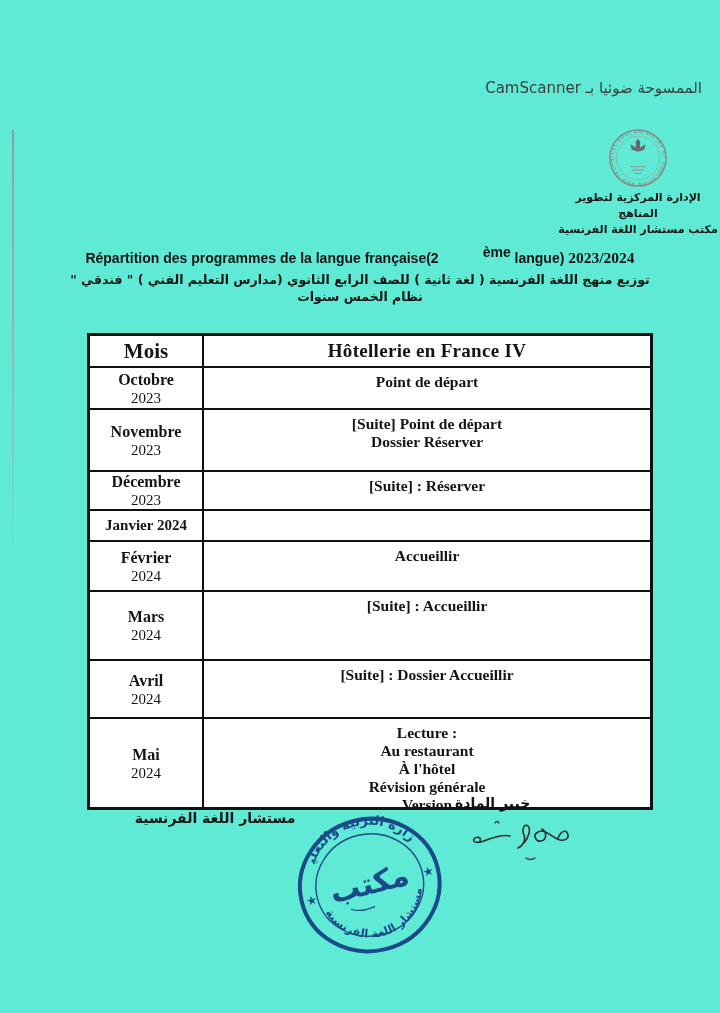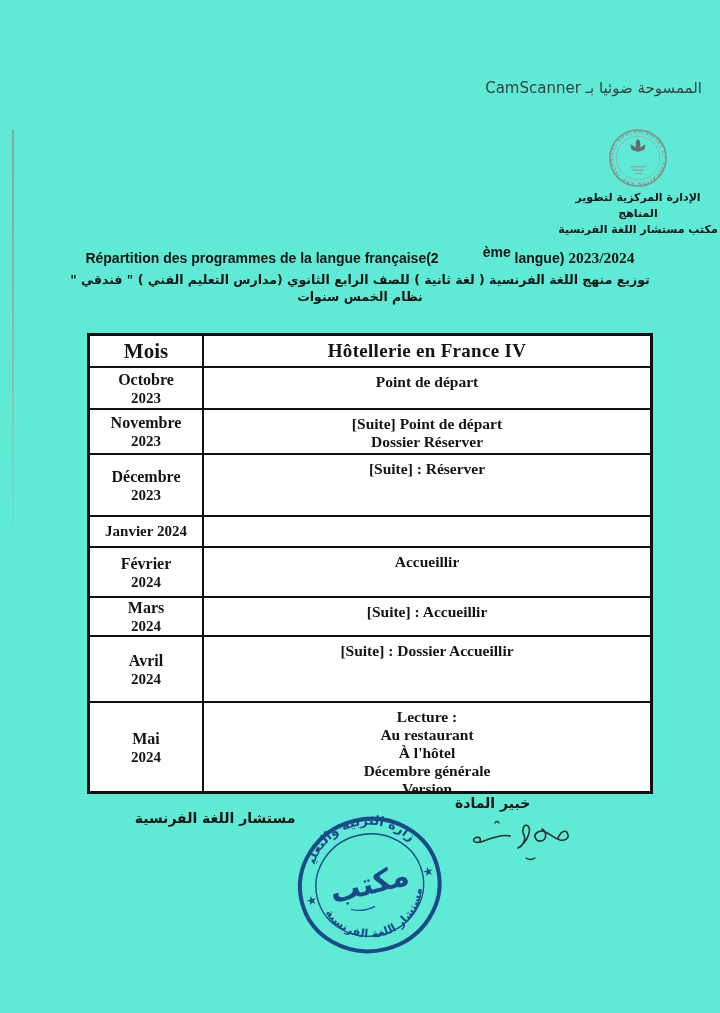--- a/index.html
+++ b/index.html
@@ -37,29 +37,29 @@
   
   .sched { position:absolute; left:87px; top:333px; width:566px; border:3px solid #101010; background:#fff; }
   .thead { display:flex; height:30px; }
   .trow  { display:flex; border-top:2px solid #101010; }
   .cell  { display:flex; flex-direction:column; align-items:center; }
   .cell-month { width:114px; border-right:2px solid #101010; justify-content:center; text-align:center; }
   .cell-content { flex:1; justify-content:flex-start; padding-top:5px; }
   .thead .cell-month { font-size:21px; font-weight:bold; justify-content:center; }
   .thead .cell-content { padding-top:0; justify-content:center; font-size:19px; font-weight:bold; letter-spacing:.3px; }
   .month-name { font-size:16px; font-weight:bold; line-height:19px; }
-  .month-year { font-size:15px; font-weight:bold; line-height:18px; }
+  .month-year { font-size:15px; font-weight:normal; line-height:18px; }
   .cline { font-size:15.5px; font-weight:bold; line-height:18px; }
   #table-rows .trow:nth-child(1){height:42px}
-  #table-rows .trow:nth-child(2){height:45px}
-  #table-rows .trow:nth-child(3){height:62px}
+  #table-rows .trow:nth-child(2){height:62px}
+  #table-rows .trow:nth-child(3){height:39px}
   #table-rows .trow:nth-child(4){height:31px}
   #table-rows .trow:nth-child(5){height:50px}
-  #table-rows .trow:nth-child(6){height:39px}
-  #table-rows .trow:nth-child(7){height:66px}
+  #table-rows .trow:nth-child(6){height:69px}
+  #table-rows .trow:nth-child(7){height:58px}
   #table-rows .trow:nth-child(8){height:90px}
   #table-rows .trow:nth-child(4) .month-name{font-size:15px}
 
   
   .sig-left { position:absolute; left:120px; top:810px; width:190px; text-align:center;
               direction:rtl; font-family:"DejaVu Sans", sans-serif; font-weight:bold; font-size:14px; }
   .sig-right-label { position:absolute; left:455px; top:795px; width:110px; text-align:left;
               direction:rtl; font-family:"DejaVu Sans", sans-serif; font-weight:bold; font-size:14px; }
   .sig-squiggle { position:absolute; left:440px; top:812px; }
 
@@ -172,21 +172,21 @@
         </div>
         <div class="trow">
           <div class="cell cell-month">
             <div class="month-name">Mai</div>
             <div class="month-year">2024</div>
           </div>
           <div class="cell cell-content">
             <div class="cline">Lecture :</div>
             <div class="cline">Au restaurant</div>
             <div class="cline">À l'hôtel</div>
-            <div class="cline">Décembre générale</div>
+            <div class="cline">Révision générale</div>
             <div class="cline">Version</div>
           </div>
         </div>
       </div>
   </div>
 
   <div class="sig-left">مستشار اللغة الفرنسية</div>
   <div class="sig-right-label">خبير المادة</div>
 
   <svg class="sig-squiggle" width="140" height="60" viewBox="0 0 140 60">

